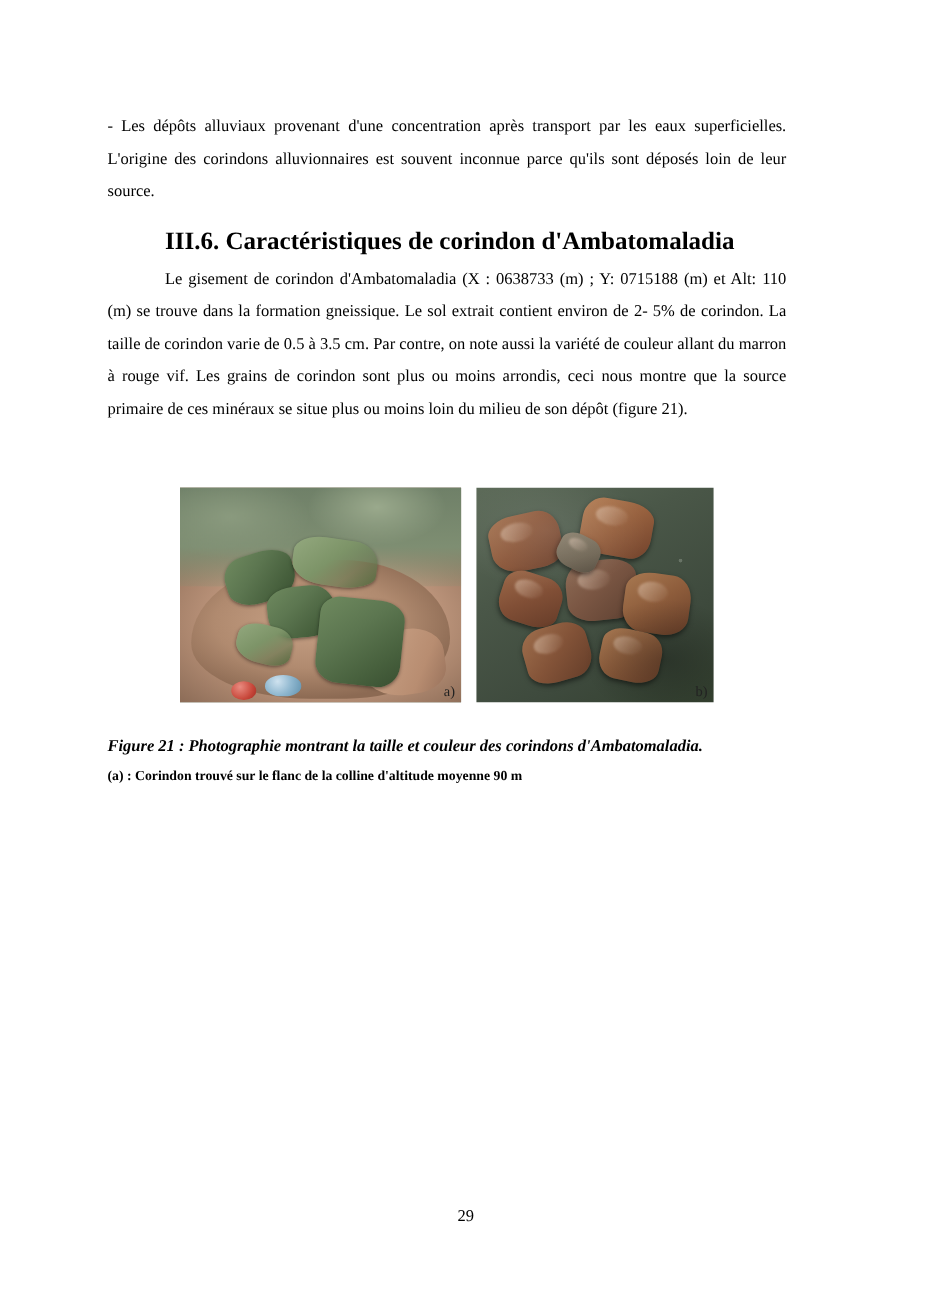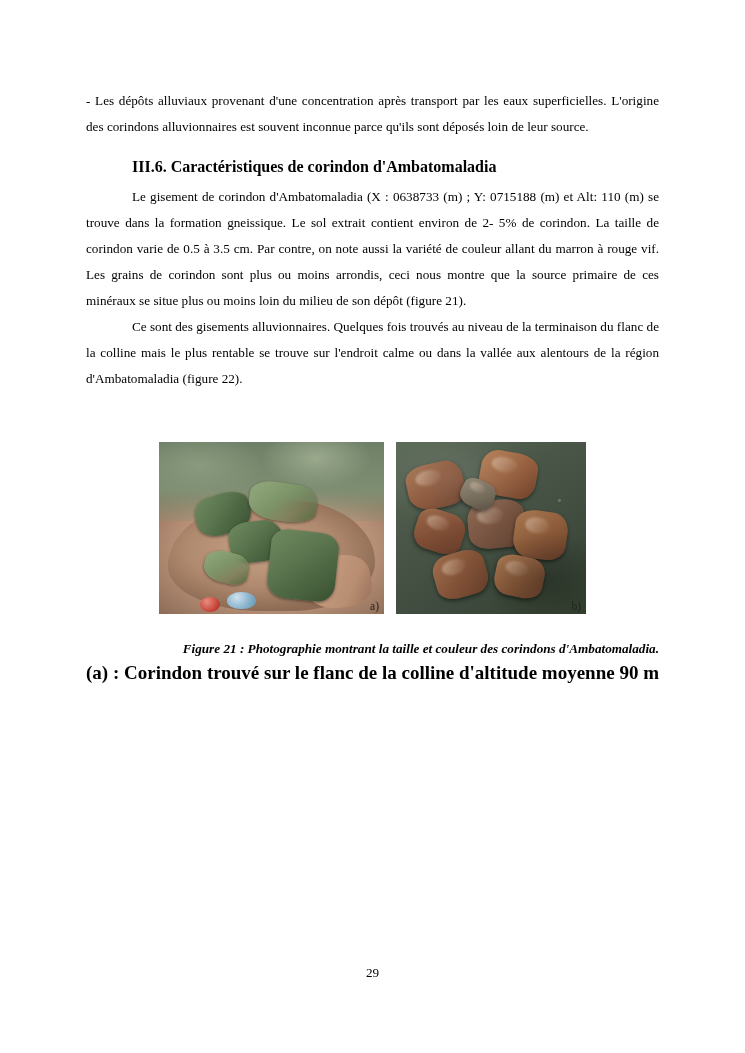--- a/index.html
+++ b/index.html
@@ -9,32 +9,32 @@
     height: 1053px;
     background: #ffffff;
     font-family: "Liberation Serif", serif;
     color: #000000;
     overflow: hidden;
   }
   .page {
     position: relative;
     width: 745px;
     height: 1053px;
-    padding: 88px 86px 0 86px;
+    padding: 88px 116px 0 86px;
   }
   .para {
     font-size: 13.2px;
     line-height: 26px;
     text-align: justify;
     margin: 0 0 0 0;
   }
   .para.indent { text-indent: 46px; }
   .spacer-14 { height: 14px; }
   .heading {
-    font-size: 16px;
+    font-size: 20px;
     font-weight: bold;
     margin: 16px 0 6px 0;
     padding-left: 46px;
     line-height: 22px;
   }
   .figures {
     margin-top: 36px;
     display: flex;
     justify-content: center;
     gap: 12px;
@@ -180,30 +180,30 @@
   .r7 { left: 52%; top: 66%; width: 26%; height: 24%;
         background: linear-gradient(140deg, #ae7d55 0%, #8f5f3e 50%, #6d432c 100%);
         border-radius: 38% 32% 38% 30% / 30% 38% 32% 40%; transform: rotate(12deg); }
   .r8 { left: 34%; top: 22%; width: 18%; height: 16%;
         background: linear-gradient(140deg, #8a7f6b 0%, #6f6554 60%, #564d40 100%);
         border-radius: 40% 34% 36% 38% / 34% 40% 34% 38%; transform: rotate(26deg); }
 
   
   .caption-block {
     margin-top: 24px;
-    text-align: right;
+    text-align: left;
   }
   .cap-main {
     font-size: 13.2px;
     font-weight: bold;
     font-style: italic;
     line-height: 22px;
   }
   .cap-sub {
-    font-size: 19px;
+    font-size: 11px;
     font-weight: bold;
     line-height: 26px;
   }
   .page-number {
     position: absolute;
     left: 0; right: 0;
     bottom: 72px;
     text-align: center;
     font-size: 13.2px;
   }
@@ -212,21 +212,20 @@
 <body>
 
 <div class="page">
 
   <p class="para">- Les dépôts alluviaux provenant d'une concentration après transport par les eaux superficielles. L'origine des corindons alluvionnaires est souvent inconnue parce qu'ils sont déposés loin de leur source.</p>
 
   <h2 class="heading">III.6. Caractéristiques de corindon d'Ambatomaladia</h2>
 
   <p class="para indent">Le gisement de corindon d'Ambatomaladia (X : 0638733 (m) ; Y: 0715188 (m) et Alt: 110 (m) se trouve dans la formation gneissique. Le sol extrait contient environ de 2- 5% de corindon. La taille de corindon varie de 0.5 à 3.5 cm. Par contre, on note aussi la variété de couleur allant du marron à rouge vif. Les grains de corindon sont plus ou moins arrondis, ceci nous montre que la source primaire de ces minéraux se situe plus ou moins loin du milieu de son dépôt (figure 21).</p>
 
-  <p class="para indent">Ce sont des gisements alluvionnaires. Quelques fois trouvés au niveau de la terminaison du flanc de la colline mais le plus rentable se trouve sur l'endroit calme ou dans la vallée aux alentours de la région d'Ambatomaladia (figure 22).</p>
 
   <div class="spacer-14"></div>
 
 
   <div class="figures">
 
     <div class="fig fig-a">
       <div class="photoA">
         <div class="handshadow"></div>
         <div class="finger f1"></div>

